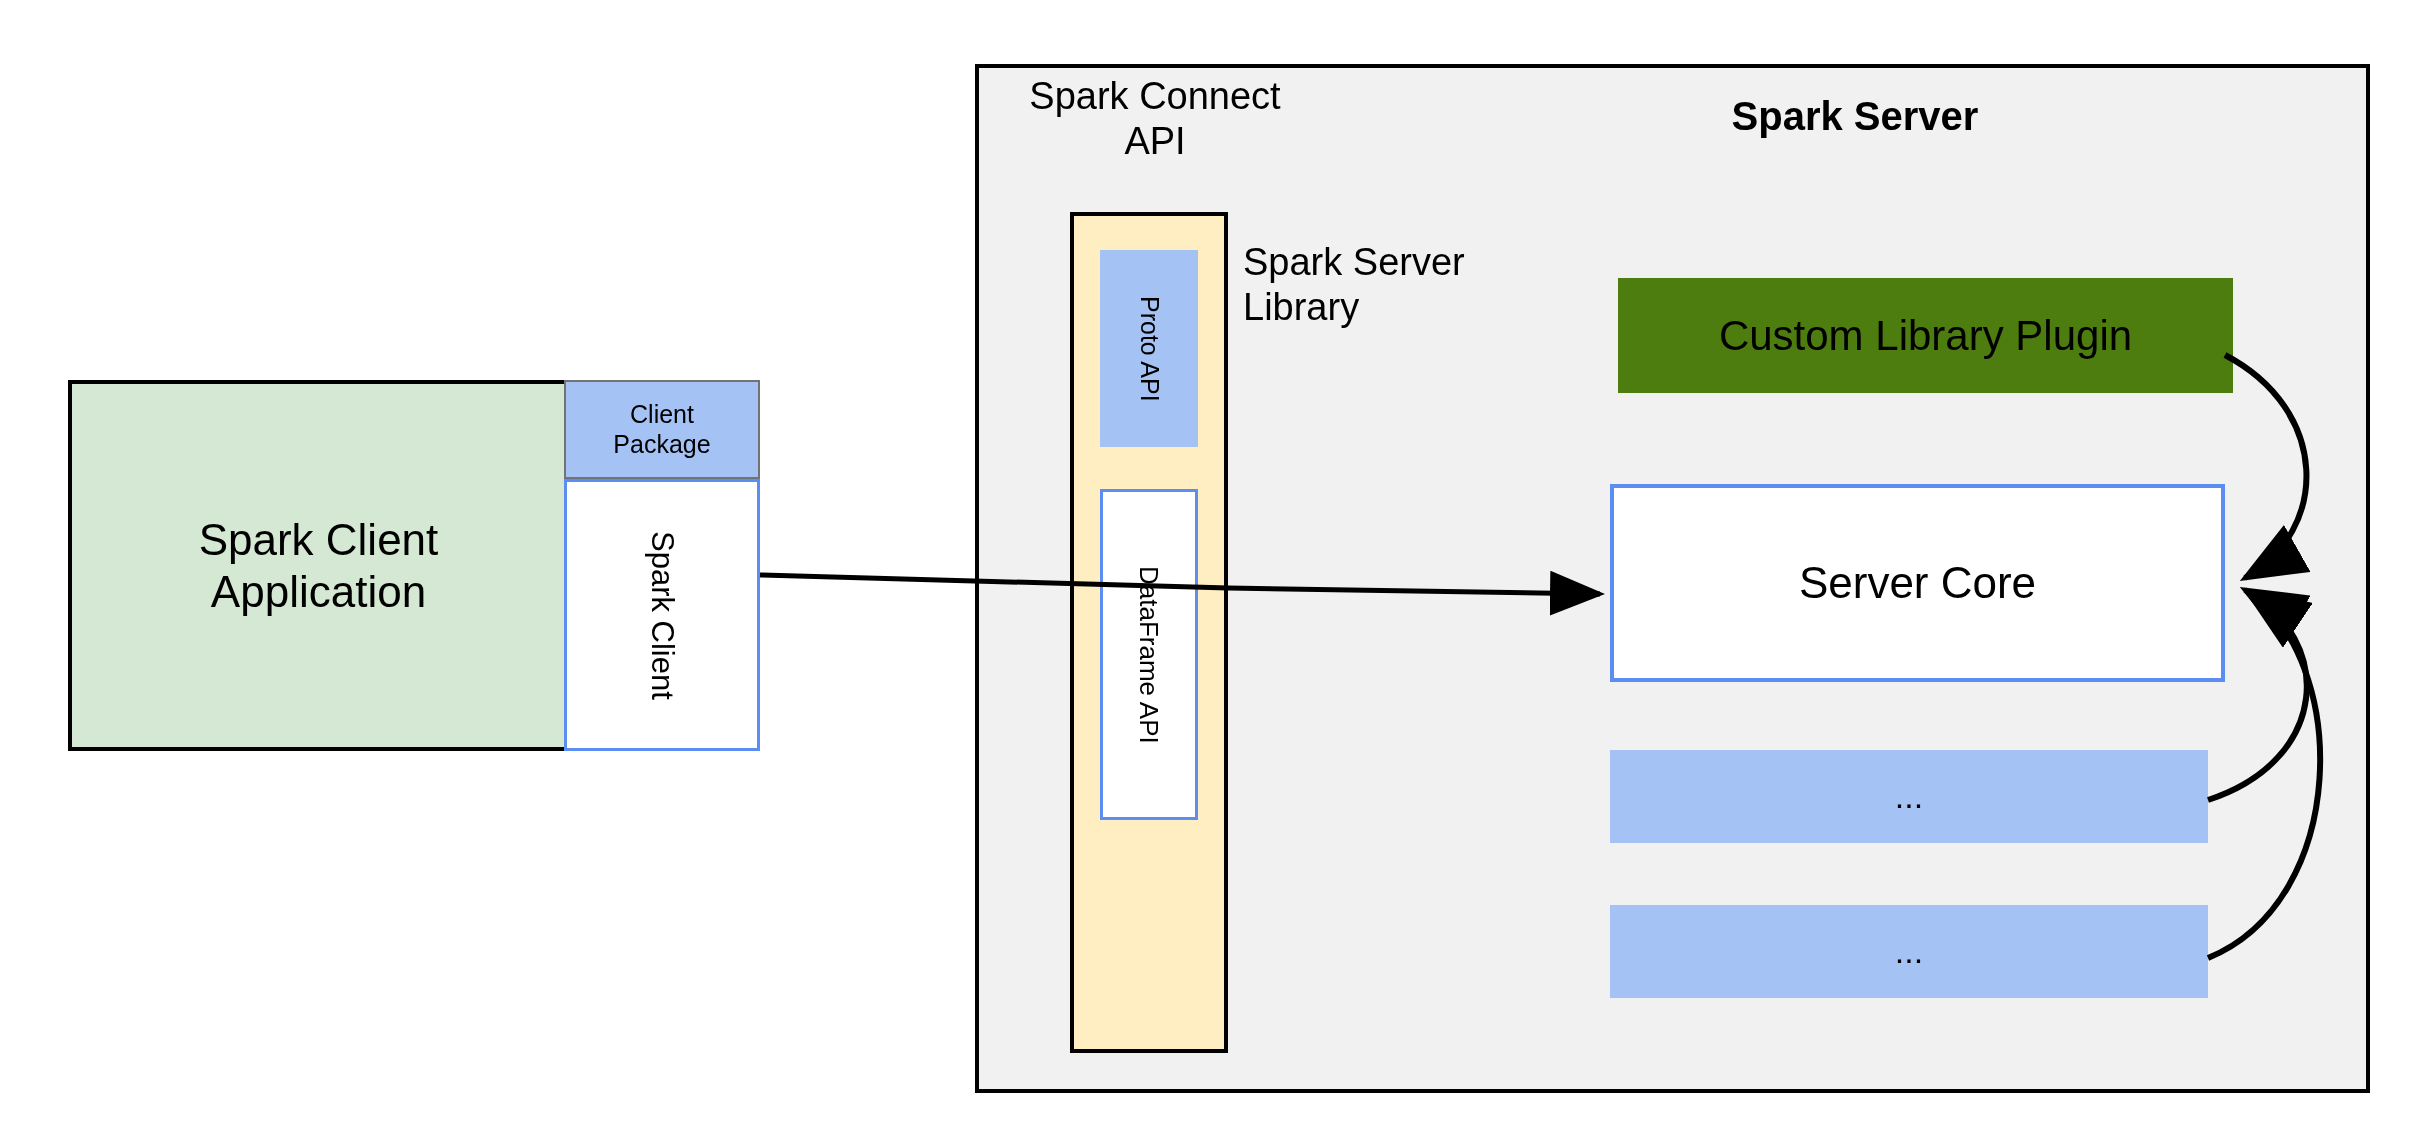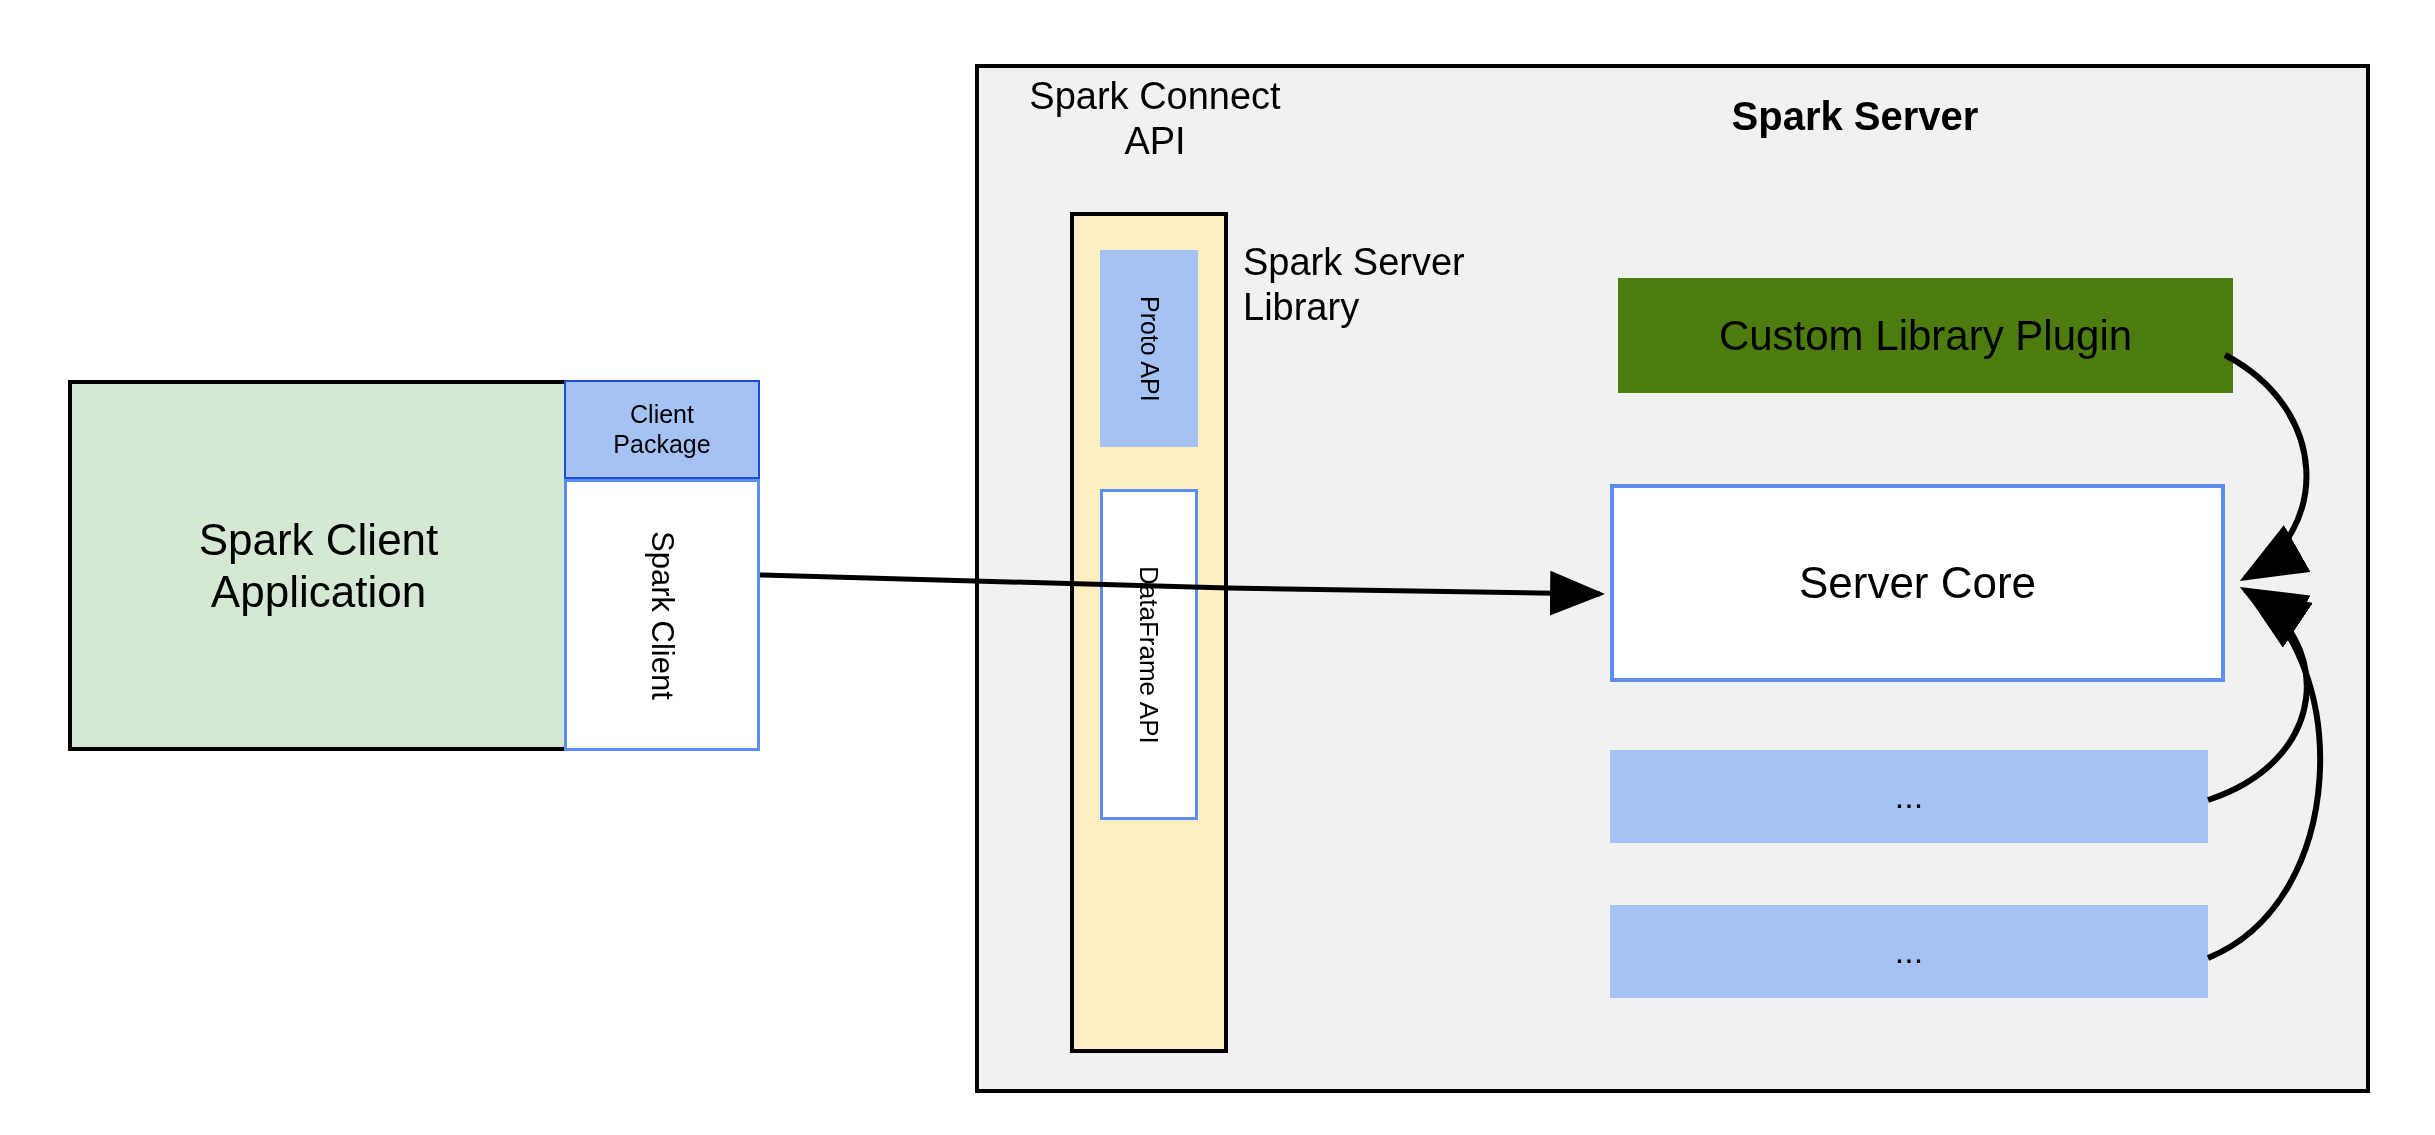--- a/index.html
+++ b/index.html
@@ -41,21 +41,21 @@
   }
   #client-app .label { padding: 0 10px; }
 
   
   #client-package {
     left: 564px;
     top: 380px;
     width: 196px;
     height: 99px;
     background: #a5c2f5;
-    border: 2px solid #1d4ed8;
+    border: 2px solid #737373;
     font-size: 25px;
     z-index: 4;
   }
 
   
   #spark-client {
     left: 564px;
     top: 479px;
     width: 196px;
     height: 272px;

